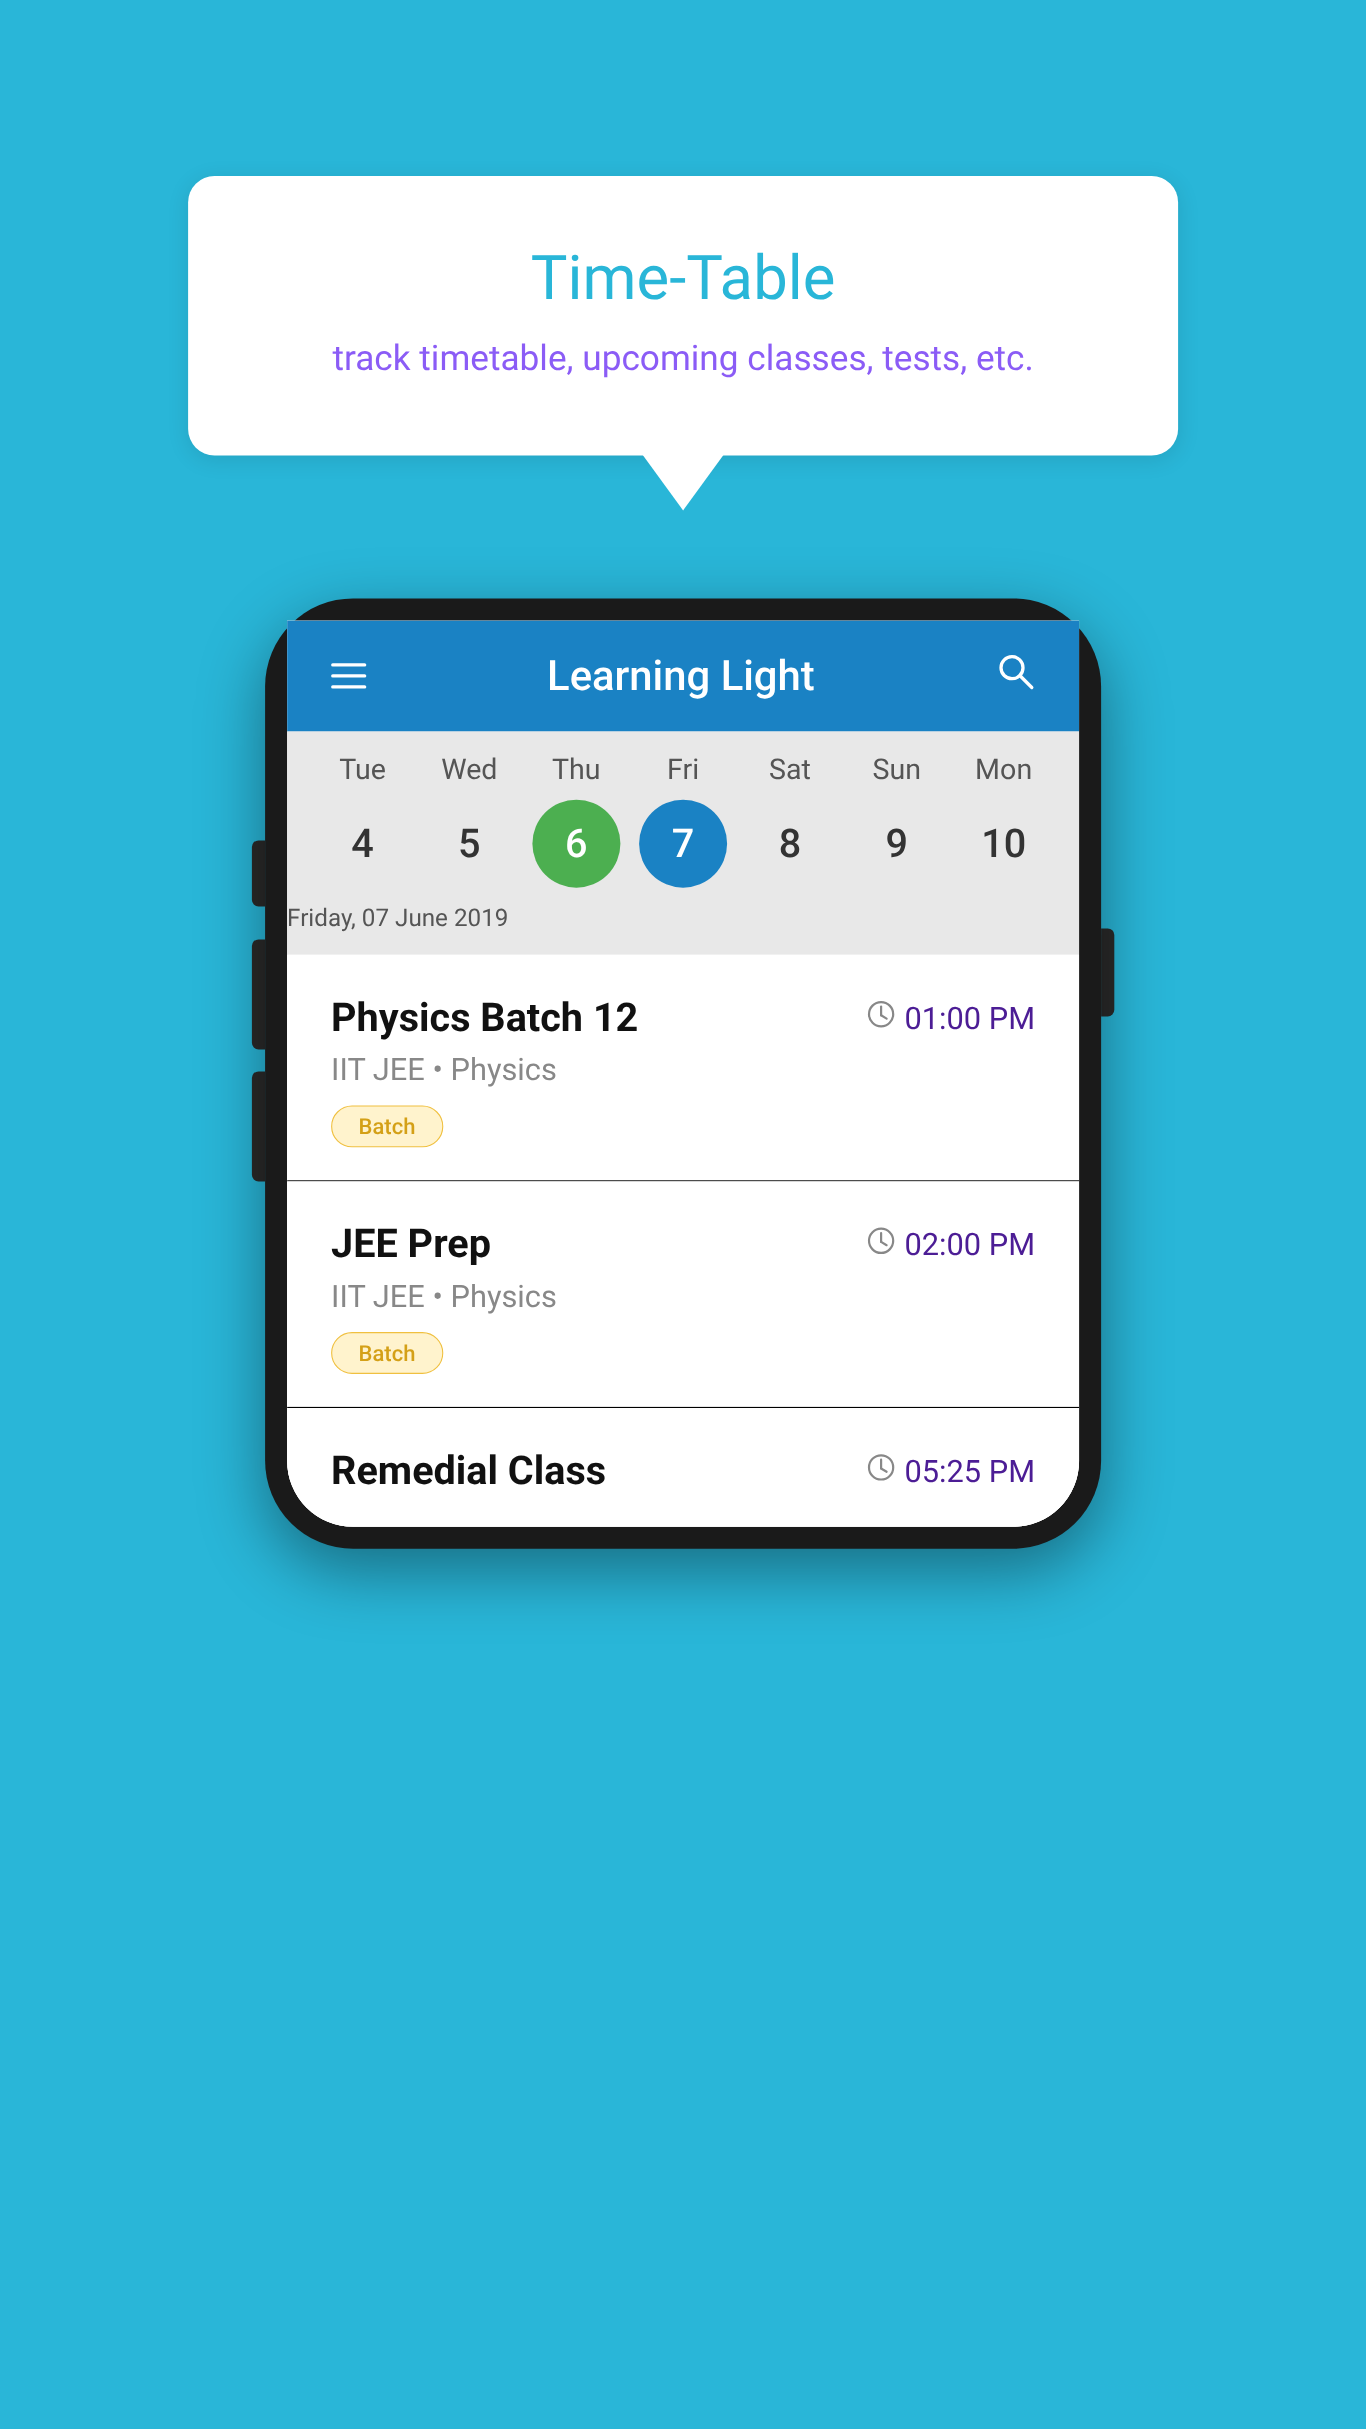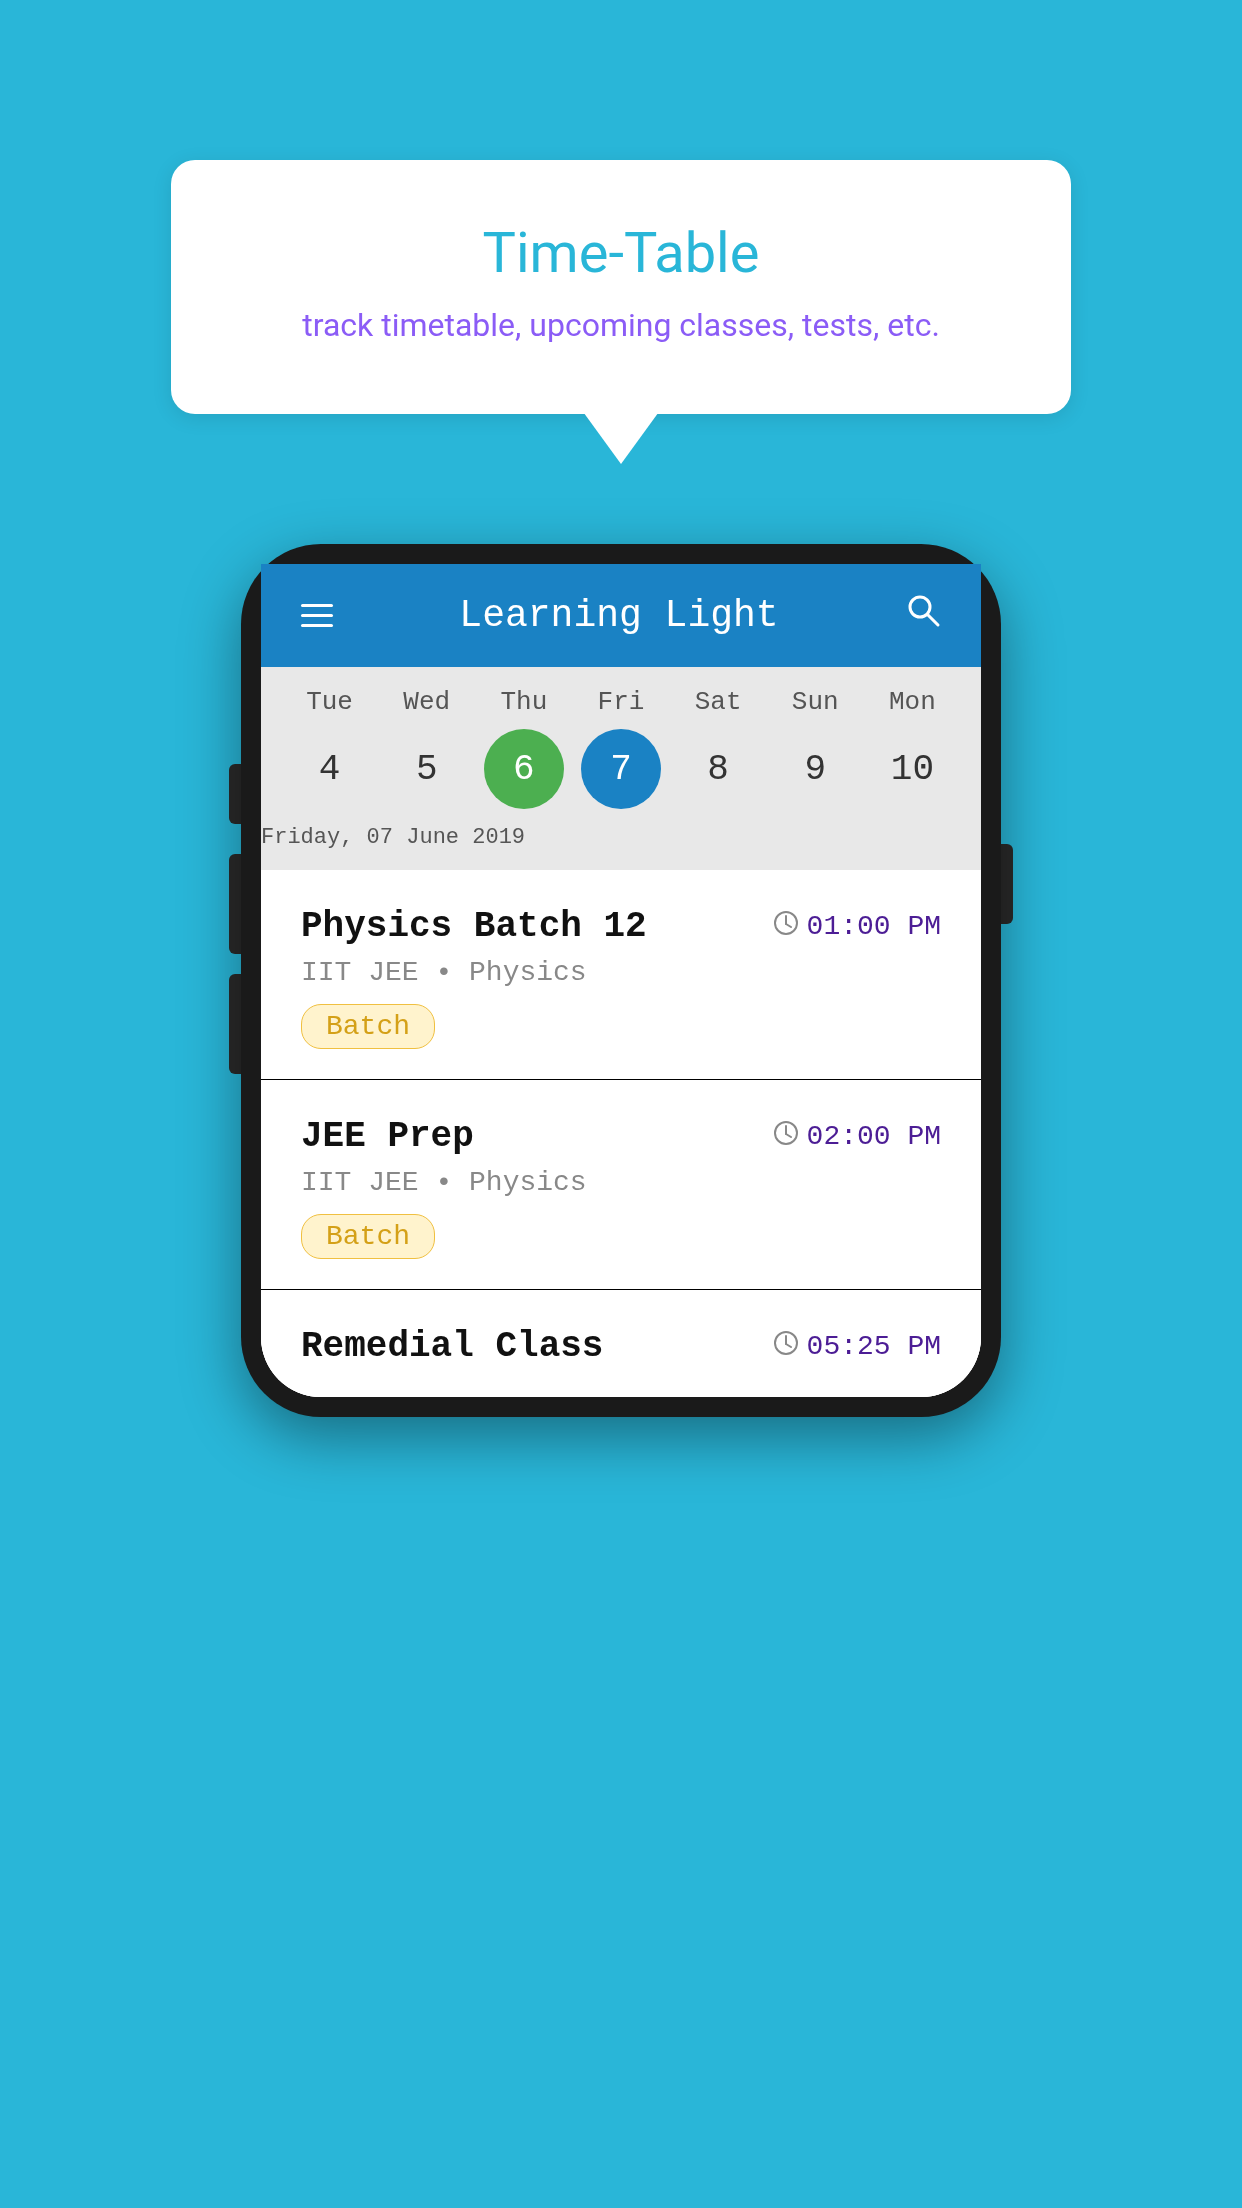--- a/index.html
+++ b/index.html
@@ -162,21 +162,20 @@
       height: calc(100% - 4px);
       background: white;
       border-radius: 1px;
     }
 
     
     .phone-screen {
       background: #f5f5f5;
       border-radius: 0 0 60px 60px;
       overflow: hidden;
-      font-family: Liberation Mono, monospace;
     }
 
     
     .app-header {
       background: #1a82c4;
       padding: 28px 40px;
       display: flex;
       align-items: center;
       justify-content: space-between;
     }
@@ -300,21 +299,21 @@
       margin-bottom: 16px;
     }
 
     .batch-badge {
       display: inline-block;
       background: #fff3cd;
       color: #d4a017;
       border: 1.5px solid #f0c040;
       border-radius: 20px;
       padding: 6px 24px;
-      font-size: 28px;
+      font-size: 20px;
       font-weight: 500;
     }
 
     
     .phone-side-btn-right {
       position: absolute;
       right: -12px;
       top: 300px;
       width: 12px;
       height: 80px;

